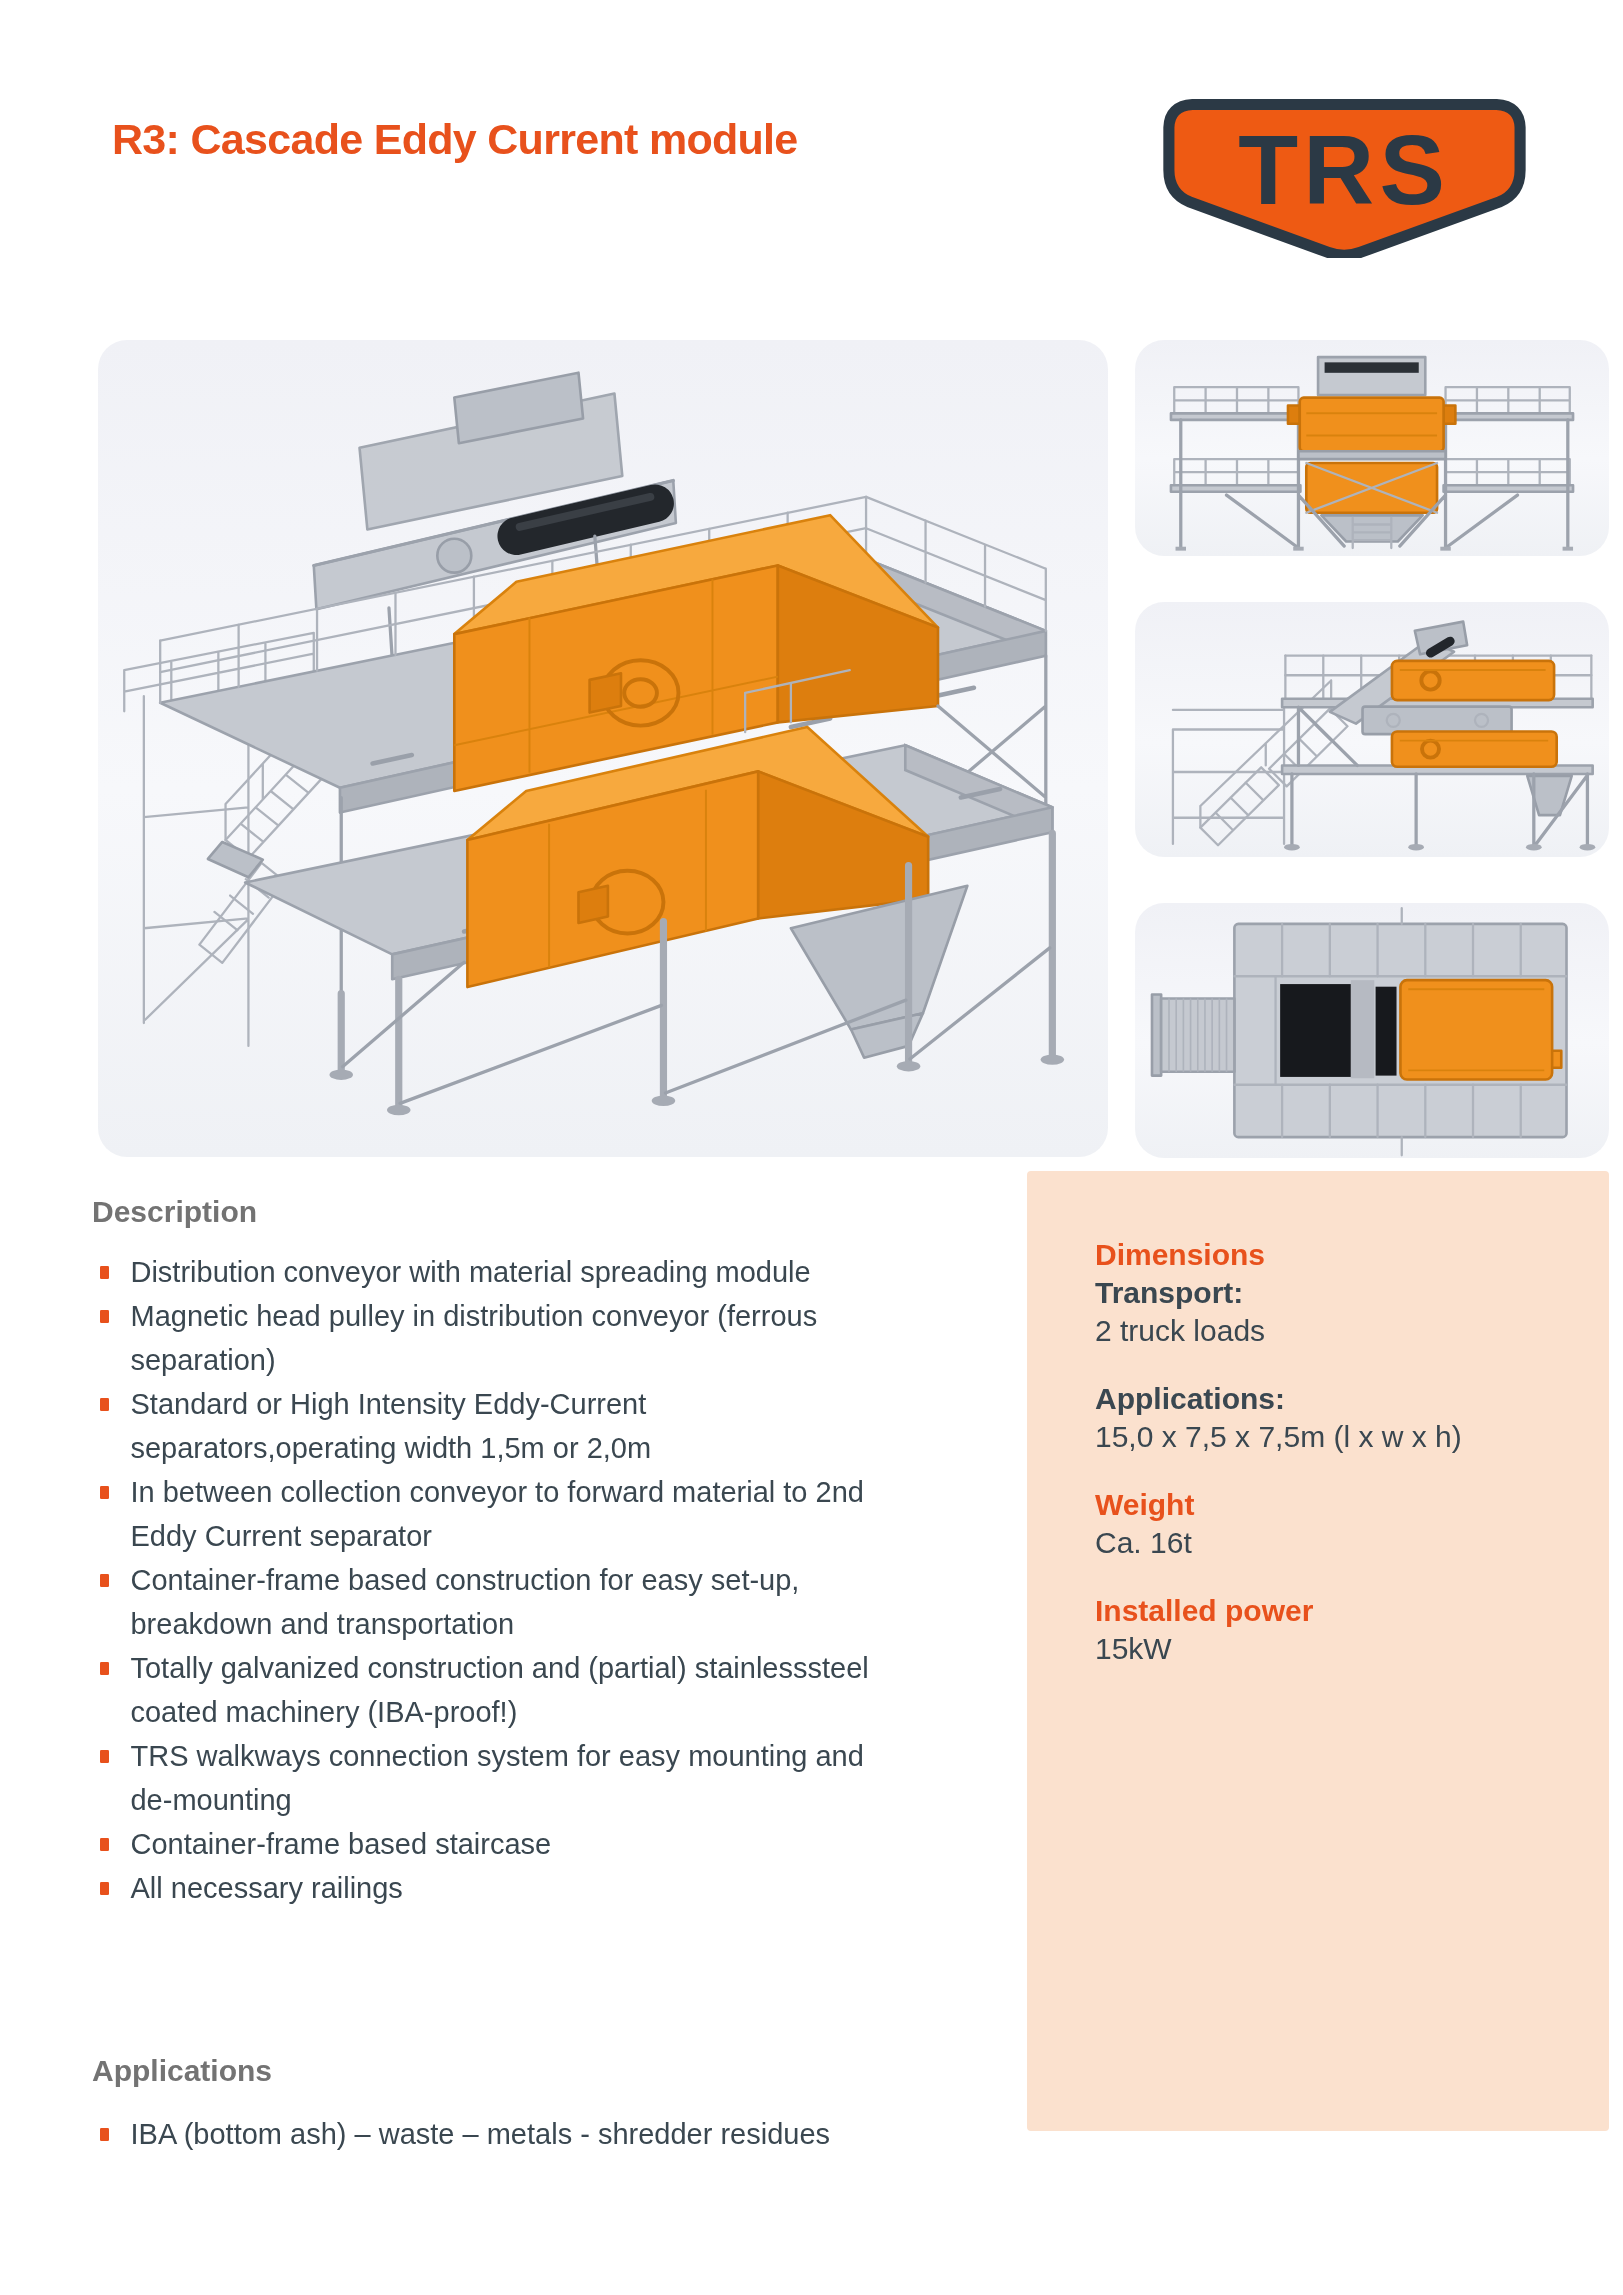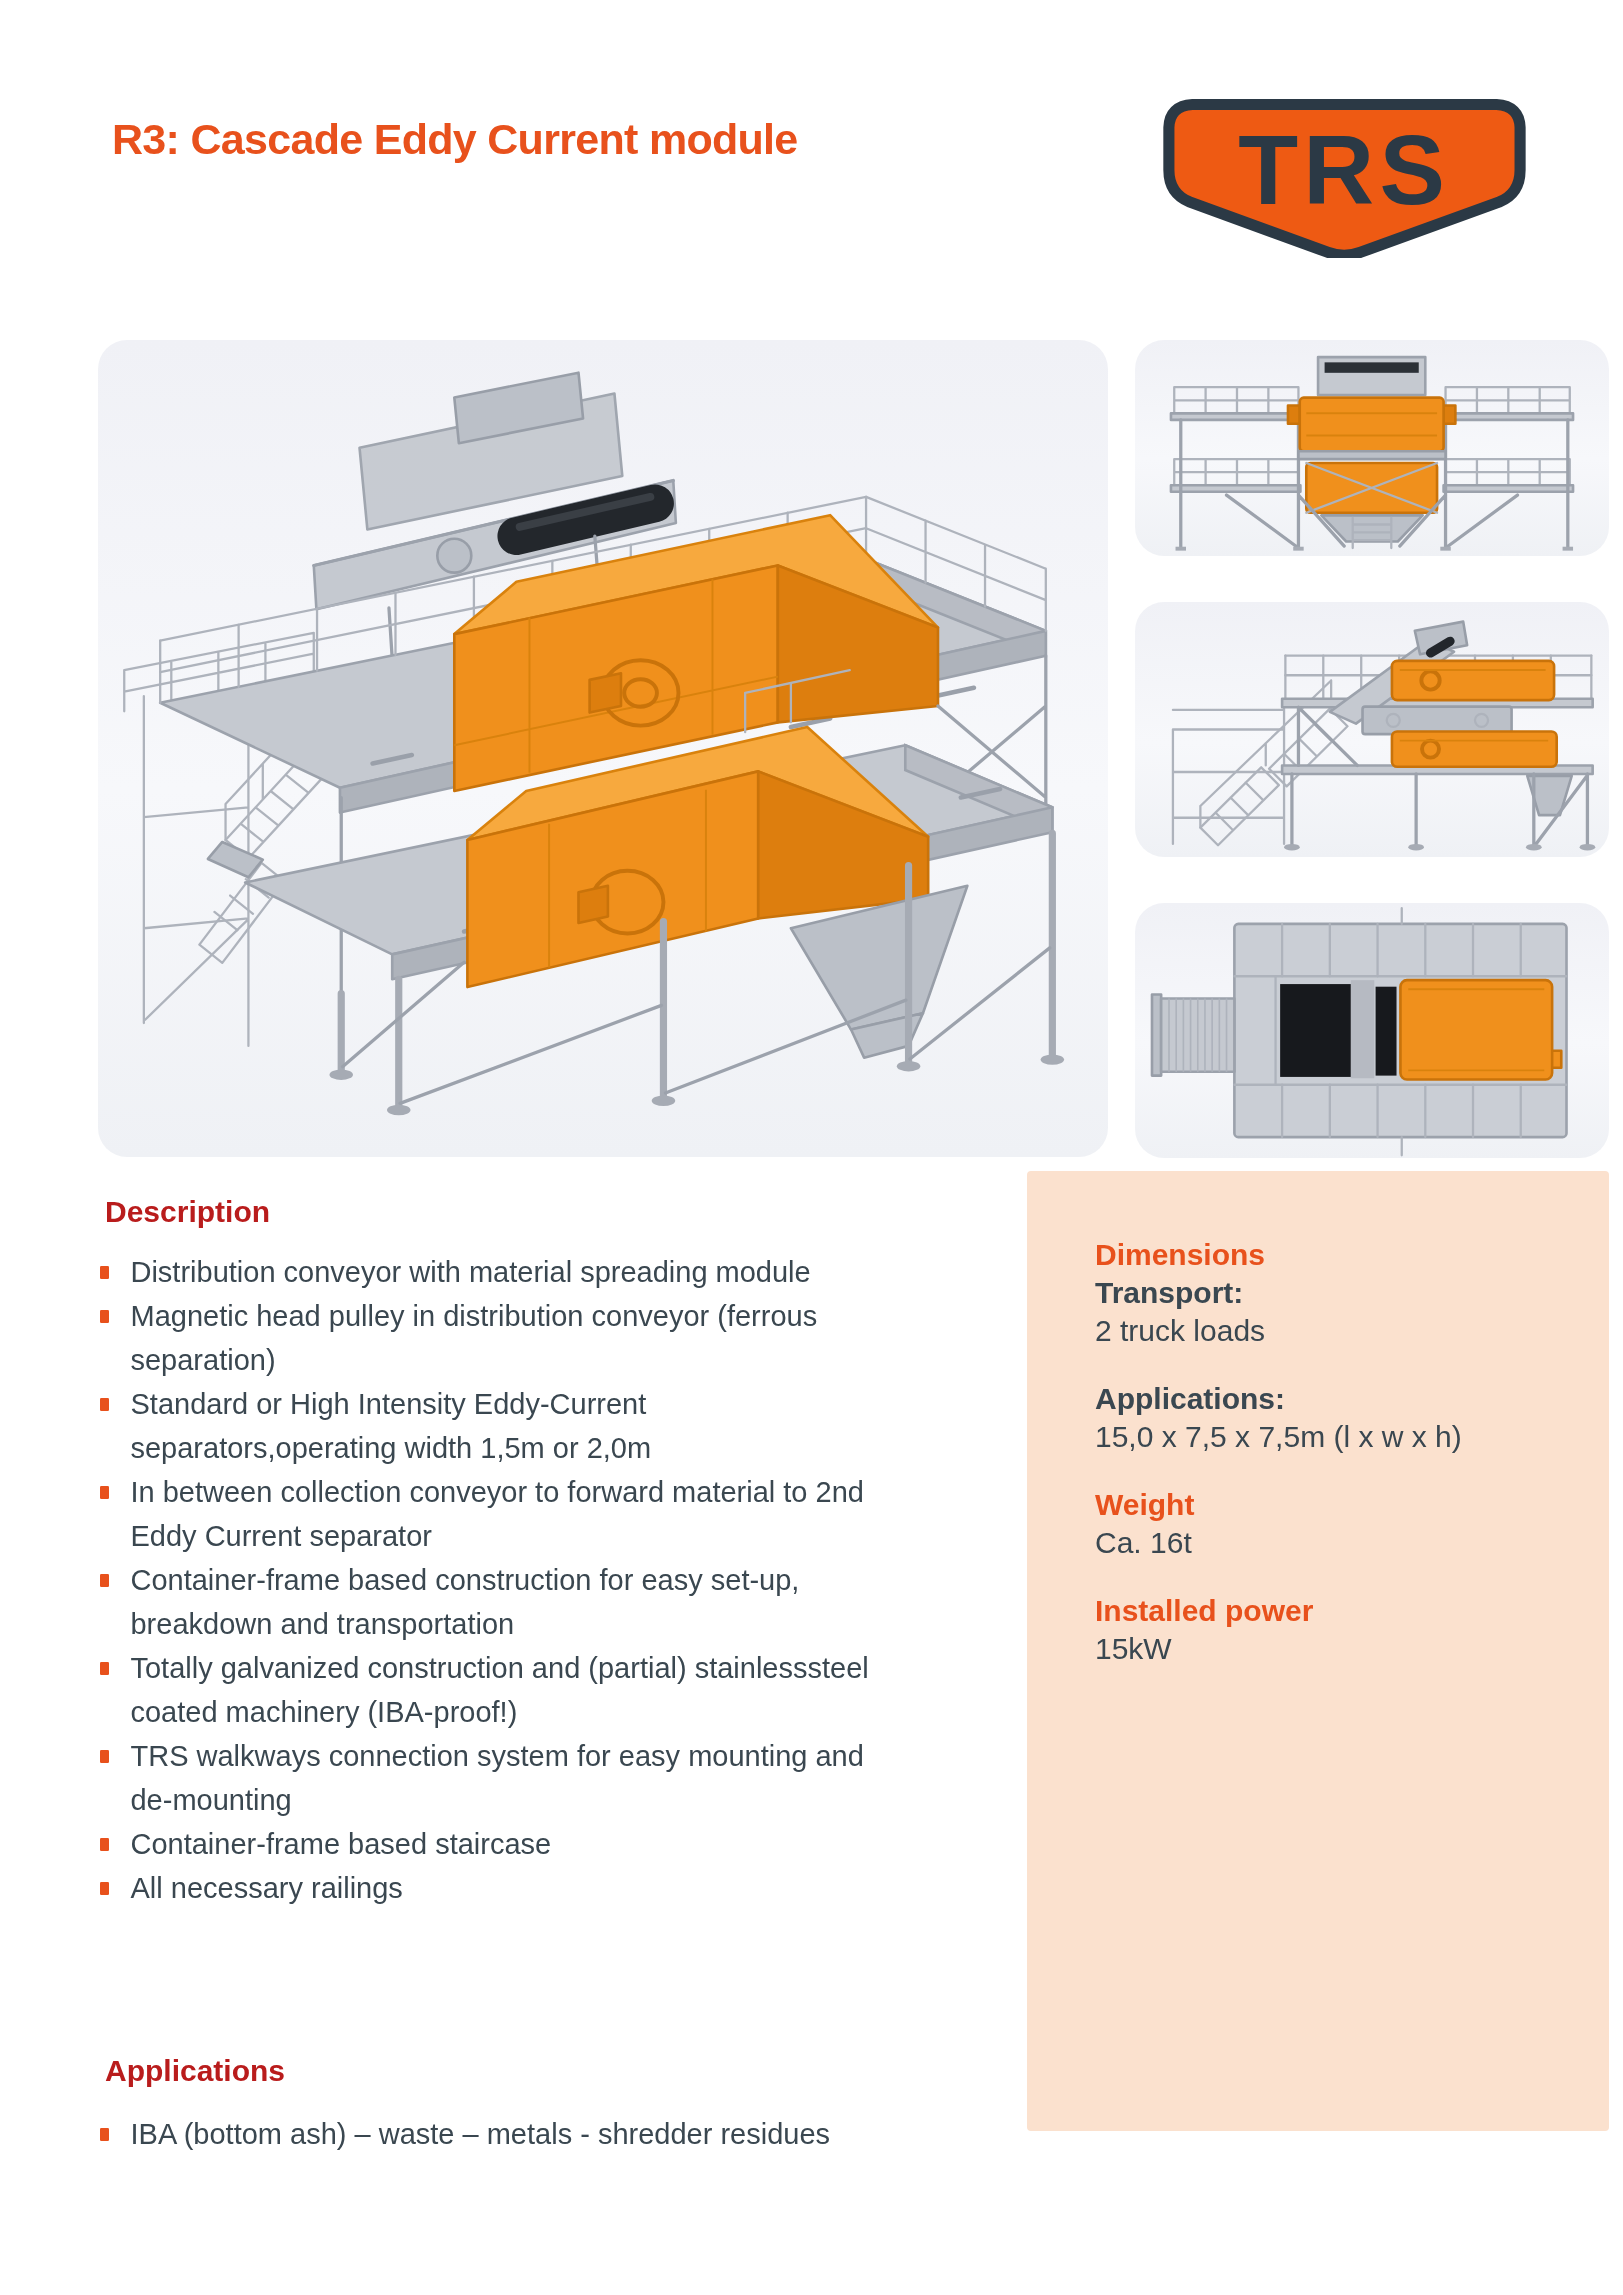--- a/index.html
+++ b/index.html
@@ -14,21 +14,21 @@
   
   .img-panel{position:absolute;border-radius:29px;
              background:linear-gradient(180deg,#F0F1F6 0%,#F7F8FB 55%,#EFF1F5 100%);}
   #panel-main{left:98px;top:340px;width:1010px;height:817px;}
   #panel-front{left:1135px;top:340px;width:474px;height:216px;}
   #panel-side{left:1135px;top:602px;width:474px;height:255px;}
   #panel-top{left:1135px;top:903px;width:474px;height:255px;}
   .img-panel svg{display:block;width:100%;height:100%;}
 
   
-  .sect-h{position:absolute;left:105px;margin:0;font-size:30px;font-weight:700;color:#b91c1c;}
+  .sect-h{position:absolute;left:92px;margin:0;font-size:30px;font-weight:700;color:#737373;}
   #desc-h{top:1195px;}
   #apps-h{top:2054px;}
   .bullets{position:absolute;left:99px;margin:0;padding:0;list-style:none;width:1007px;}
   #desc-list{top:1250px;}
   #apps-list{top:2112px;text-align:right;}
   .bullet{display:flex;align-items:flex-start;margin:0;}
   .marker{flex:0 0 auto;width:9.2px;height:12.4px;margin:16.3px 21px 0 1.3px;border-radius:1.3px;background:#E8511C;}
   .btext{font-size:29px;line-height:44px;color:#3A4750;white-space:pre-line;}
 
   

